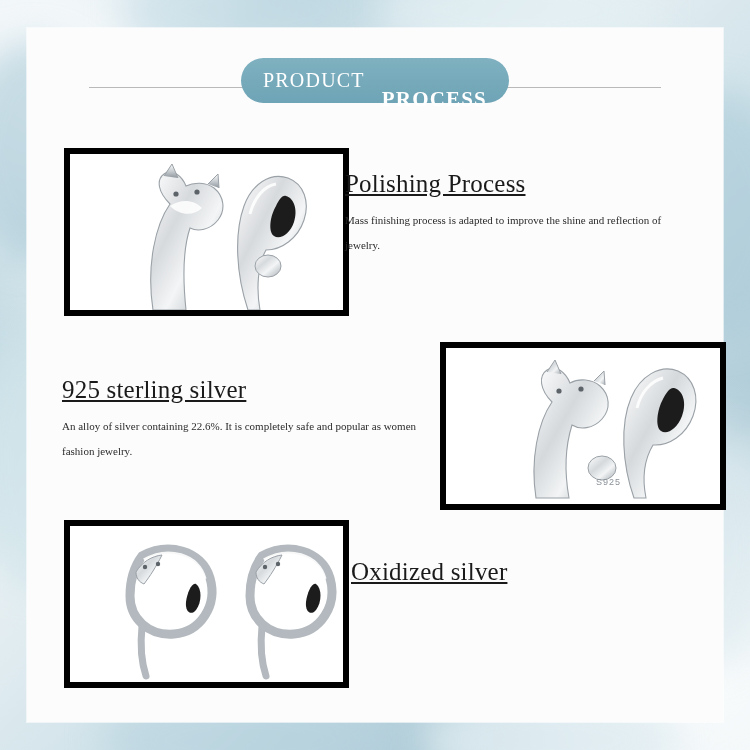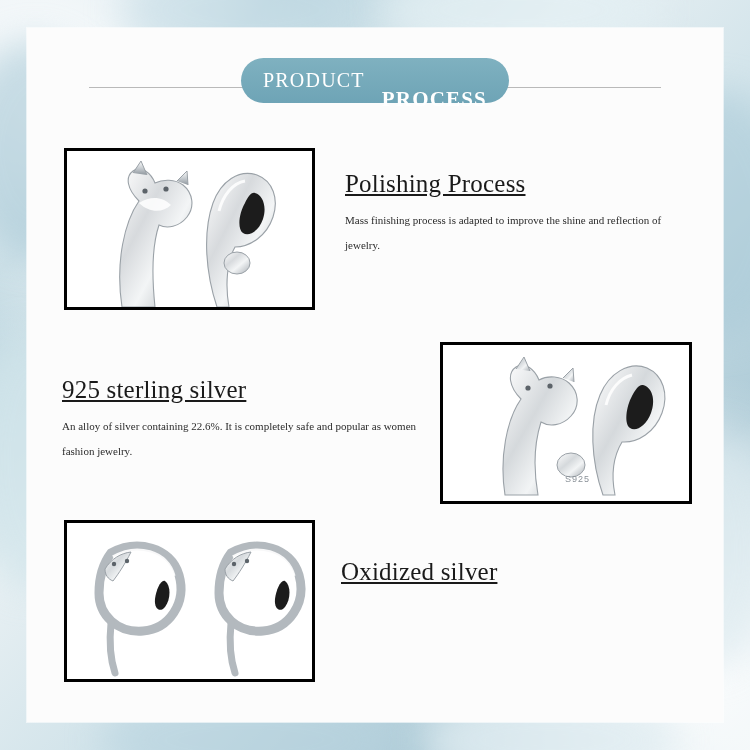--- a/index.html
+++ b/index.html
@@ -89,22 +89,23 @@
     font-weight: 700;
     font-family: "Liberation Serif", serif;
     margin-top: 38px;
   }
 
   
   .row { position: absolute; }
   .photo {
     position: absolute;
     background: #ffffff;
-    border: 3px solid #000000;
+    border: 6px solid #000000;
     overflow: hidden;
+    padding-left: 28px;
   }
   .txt { position: absolute; }
   .txt h2 {
     margin: 0 0 10px 0;
     font-family: "Liberation Serif", serif;
     font-weight: 400;
     font-size: 25px;
     color: #1a1a1a;
     letter-spacing: .2px;
     text-decoration: underline;
@@ -121,21 +122,21 @@
   .row1 { left: 0; top: 120px; width: 696px; height: 180px; }
   .row1 .photo { left: 37px; top: 0; width: 245px; height: 156px; }
   .row1 .txt   { left: 318px; top: 22px; width: 340px; }
 
   .row2 { left: 0; top: 310px; width: 696px; height: 180px; }
   .row2 .photo { left: 413px; top: 4px; width: 246px; height: 156px; }
   .row2 .txt   { left: 35px;  top: 22px; width: 360px; margin-top: 16px; }
 
   .row3 { left: 0; top: 492px; width: 696px; height: 190px; }
   .row3 .photo { left: 37px; top: 0; width: 245px; height: 156px; }
-  .row3 .txt   { left: 314px; top: 38px; width: 360px; }
+  .row3 .txt   { left: 324px; top: 38px; width: 360px; }
 
   
   .ill { width: 100%; height: 100%; display: block; }
 </style>
 </head>
 <body>
 
 <div class="page">
   <div class="blotch b1"></div>
   <div class="blotch b2"></div>

